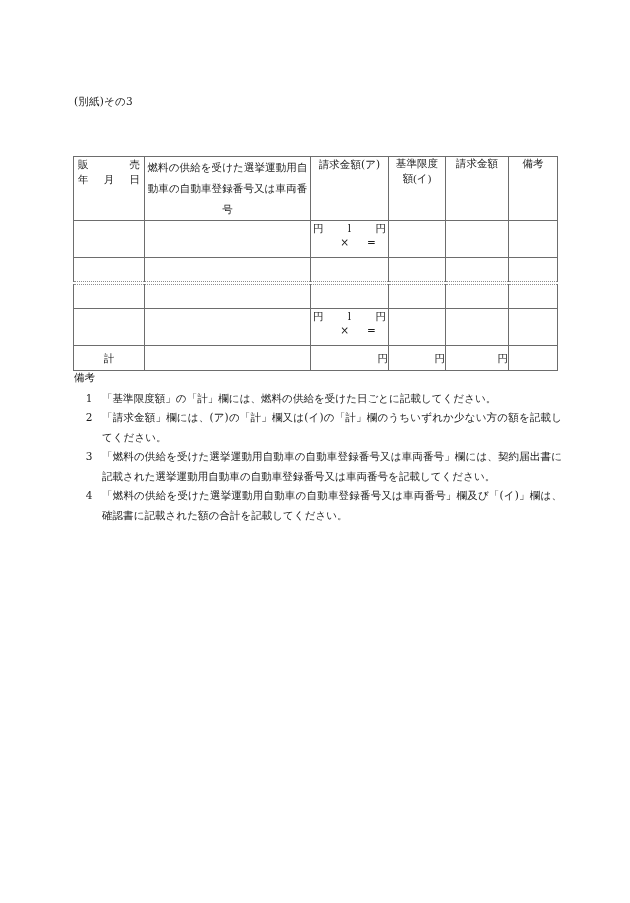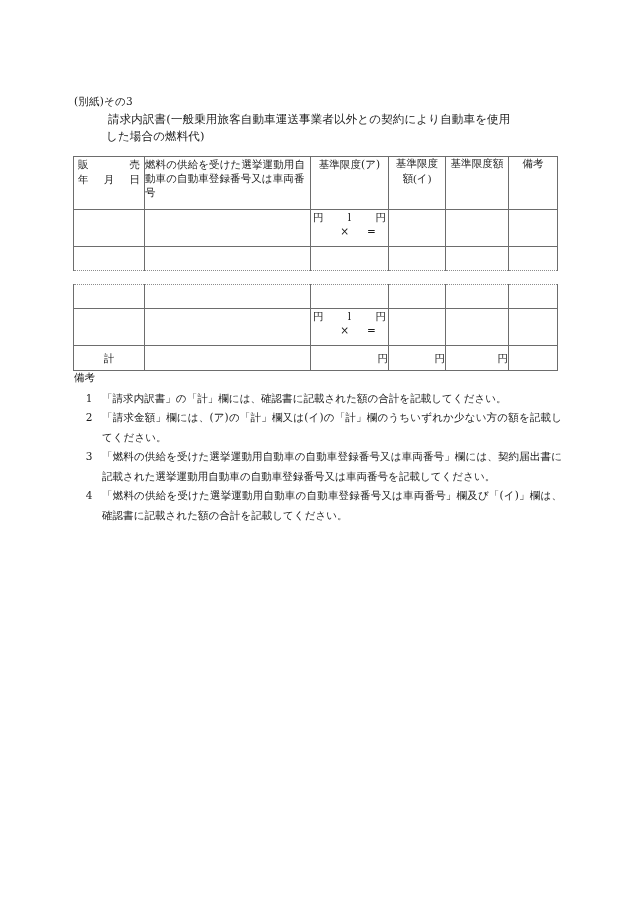--- a/index.html
+++ b/index.html
@@ -83,22 +83,22 @@
     text-align: center;
   }
   .hd-date .ln {
     display: flex;
     justify-content: space-between;
     padding: 0 4px;
     line-height: 15px;
   }
   .hd-wrap {
     padding: 4px 4px 0 5px;
-    text-align: left;
-    line-height: 14px;
+    text-align: center;
+    line-height: 21px;
   }
   .hd-mid {
     padding: 0 4px;
     text-align: center;
     vertical-align: middle;
     height: 52px;
   }
   .hd-center {
     text-align: center;
     vertical-align: middle;
@@ -180,24 +180,20 @@
     text-justify: inter-character;
   }
 </style>
 </head>
 <body>
 
 <div class="page">
 
   <div class="doc-head">
     <div class="doc-label">(別紙)その3</div>
-    <div class="doc-title">
-      <span>請求内訳書(一般乗用旅客自動車運送事業者以外との契約により自動車を使用</span>
-      <span class="l2">した場合の燃料代)</span>
-    </div>
   </div>
 
   <table class="tbl" id="table-main">
     <colgroup>
       <col class="c1">
         <col class="c2">
         <col class="c3">
         <col class="c4">
         <col class="c5">
         <col class="c6">
@@ -209,28 +205,28 @@
             <span>販</span>
             <span>売</span>
           </div>
           <div class="ln">
             <span>年</span>
             <span>月</span>
             <span>日</span>
           </div>
         </td>
         <td class="hd-wrap">燃料の供給を受けた選挙運動用自動車の自動車登録番号又は車両番号</td>
-        <td class="hd-mid">基準限度(ア)</td>
+        <td class="hd-mid">請求金額(ア)</td>
         <td class="hd-center">
           <div class="two-line">
             <div>基準限度</div>
             <div>額(イ)</div>
           </div>
         </td>
-        <td class="hd-center">基準限度額</td>
+        <td class="hd-center">請求金額</td>
         <td class="hd-center">備考</td>
       </tr>
 
       <tr class="r-amount">
         <td></td>
         <td></td>
         <td class="calc">
           <div class="line1">
             <span>円</span>
             <span>l</span>
@@ -304,21 +300,21 @@
         <td></td>
       </tr>
     </tbody>
   </table>
 
   <div class="notes">
     <div class="notes-title">備考</div>
 
     <div class="note">
       <div class="note-num">1</div>
-      <div class="note-body">「請求内訳書」の「計」欄には、確認書に記載された額の合計を記載してください。</div>
+      <div class="note-body">「基準限度額」の「計」欄には、燃料の供給を受けた日ごとに記載してください。</div>
     </div>
 
     <div class="note">
       <div class="note-num">2</div>
       <div class="note-body">「請求金額」欄には、(ア)の「計」欄又は(イ)の「計」欄のうちいずれか少ない方の額を記載してください。</div>
     </div>
 
     <div class="note">
       <div class="note-num">3</div>
       <div class="note-body">「燃料の供給を受けた選挙運動用自動車の自動車登録番号又は車両番号」欄には、契約届出書に記載された選挙運動用自動車の自動車登録番号又は車両番号を記載してください。</div>

